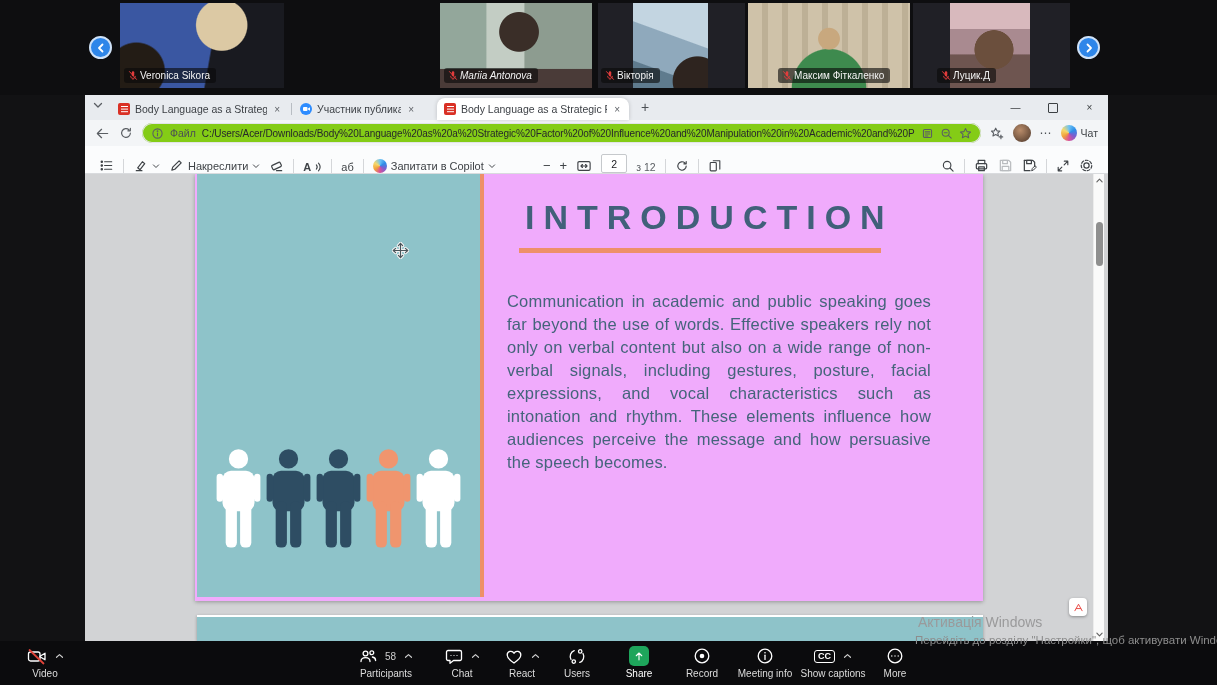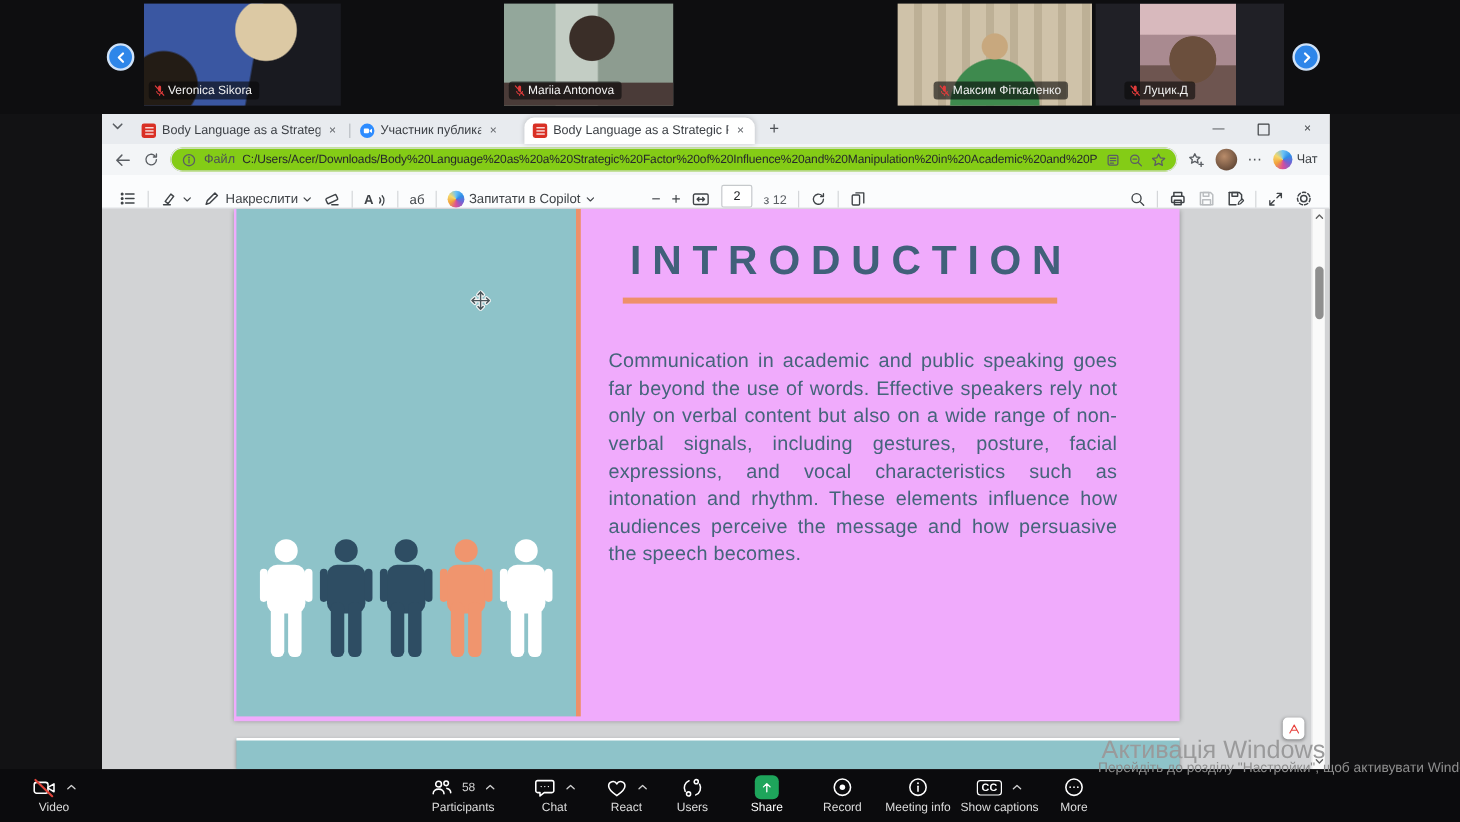--- a/index.html
+++ b/index.html
@@ -83,21 +83,21 @@
   .tealpanel{position:absolute;left:2px;top:0;width:283px;height:423px;background:#8ec3c9;}
   .orangeline{position:absolute;left:285px;top:0;width:4px;height:423px;background:#ee9069;}
   .slidetitle{position:absolute;left:330px;top:24px;width:380px;font-size:34px;font-weight:700;
               letter-spacing:9px;color:#41607a;white-space:nowrap;}
   .titleline{position:absolute;left:324px;top:74px;width:362px;height:5px;background:#ee9069;}
   .slidebody{position:absolute;left:312px;top:116px;width:424px;font-size:16.5px;line-height:23px;
              color:#45647b;text-align:justify;font-weight:500;letter-spacing:.2px;}
   .figures{position:absolute;left:20px;top:272px;display:flex;gap:3px;}
   .page2strip{position:absolute;left:112px;top:441px;width:786px;height:26px;background:#8ec3c9;
               box-shadow:inset 0 2px 0 #fff,0 1px 3px rgba(0,0,0,.3);}
-  .wm1{position:absolute;left:833px;top:440px;font-size:21px;color:#9a9a9b;z-index:6;white-space:nowrap;}
+  .wm1{position:absolute;left:833px;top:440px;font-size:14px;color:#9a9a9b;z-index:6;white-space:nowrap;}
   .acrobat{position:absolute;left:984px;top:424px;width:18px;height:18px;border-radius:4px;background:#fff;
            box-shadow:0 1px 3px rgba(0,0,0,.35);display:flex;align-items:center;justify-content:center;z-index:7;color:#e8413c;}
   .scrollbar{position:absolute;left:1008px;top:0;width:11px;height:467px;background:#fafafa;border-left:1px solid #ececec;box-sizing:border-box;}
   .sbthumb{position:absolute;left:1.5px;top:48px;width:7px;height:44px;background:#8f8f8f;border-radius:4px;}
   .sbarrow{position:absolute;left:2px;width:7px;height:7px;color:#606060;}
 
   .movecursor{position:absolute;left:392px;top:242px;z-index:30;}
 
   .wm2{position:absolute;left:915px;top:634px;font-size:11.5px;color:#8d8d8d;z-index:40;white-space:nowrap;}
 
@@ -128,32 +128,44 @@
             <rect x="4.5" y="1" width="3" height="6" rx="1.5" fill="#e23c3c"></rect>
             <path d="M3 6.5a3 3 0 0 0 6 0" stroke="#e23c3c" fill="none"></path>
             <line x1="6" y1="9.5" x2="6" y2="11.3" stroke="#e23c3c"></line>
             <line x1="1.5" y1="1" x2="10.5" y2="11" stroke="#e23c3c" stroke-width="1.2"></line>
           </svg>
         <span>Veronica Sikora</span>
       </div>
     </div>
 
 
-    <div class="tile t3" style="left:420px;width:141px;">
+    <div class="tile t3" style="left:440px;width:152px;font-style:italic;">
       <div class="badge">
         <svg width="10" height="11" viewBox="0 0 12 12">
             <rect x="4.5" y="1" width="3" height="6" rx="1.5" fill="#e23c3c"></rect>
             <path d="M3 6.5a3 3 0 0 0 6 0" stroke="#e23c3c" fill="none"></path>
             <line x1="6" y1="9.5" x2="6" y2="11.3" stroke="#e23c3c"></line>
             <line x1="1.5" y1="1" x2="10.5" y2="11" stroke="#e23c3c" stroke-width="1.2"></line>
           </svg>
         <span>Mariia Antonova</span>
       </div>
     </div>
 
+    <div class="tile" style="left:598px;width:147px;">
+      <div class="inner t4v" style="left:35px;width:75px;"></div>
+      <div class="badge" style="left:3px;">
+        <svg width="10" height="11" viewBox="0 0 12 12">
+            <rect x="4.5" y="1" width="3" height="6" rx="1.5" fill="#e23c3c"></rect>
+            <path d="M3 6.5a3 3 0 0 0 6 0" stroke="#e23c3c" fill="none"></path>
+            <line x1="6" y1="9.5" x2="6" y2="11.3" stroke="#e23c3c"></line>
+            <line x1="1.5" y1="1" x2="10.5" y2="11" stroke="#e23c3c" stroke-width="1.2"></line>
+          </svg>
+        <span>Вікторія</span>
+      </div>
+    </div>
 
     <div class="tile t5" style="left:748px;width:162px;">
       <div class="badge" style="left:30px;">
         <svg width="10" height="11" viewBox="0 0 12 12">
             <rect x="4.5" y="1" width="3" height="6" rx="1.5" fill="#e23c3c"></rect>
             <path d="M3 6.5a3 3 0 0 0 6 0" stroke="#e23c3c" fill="none"></path>
             <line x1="6" y1="9.5" x2="6" y2="11.3" stroke="#e23c3c"></line>
             <line x1="1.5" y1="1" x2="10.5" y2="11" stroke="#e23c3c" stroke-width="1.2"></line>
           </svg>
         <span>Максим Фіткаленко</span>

